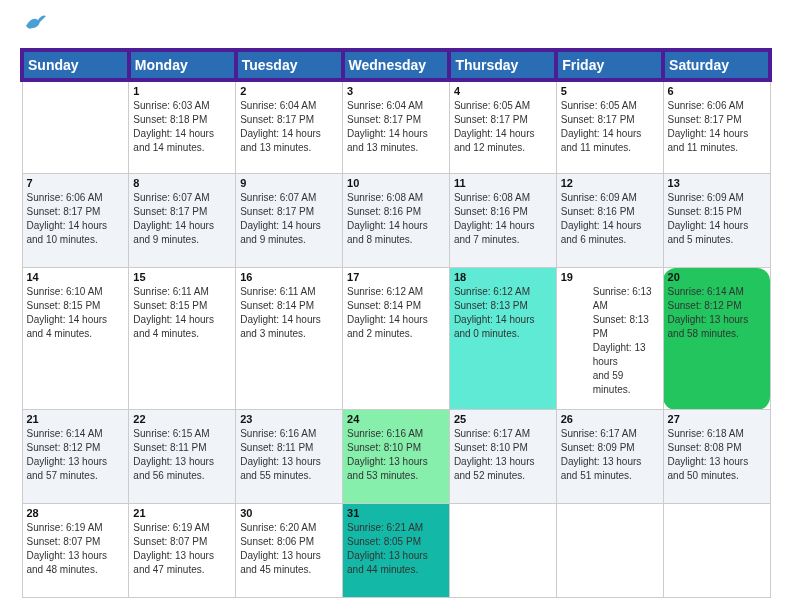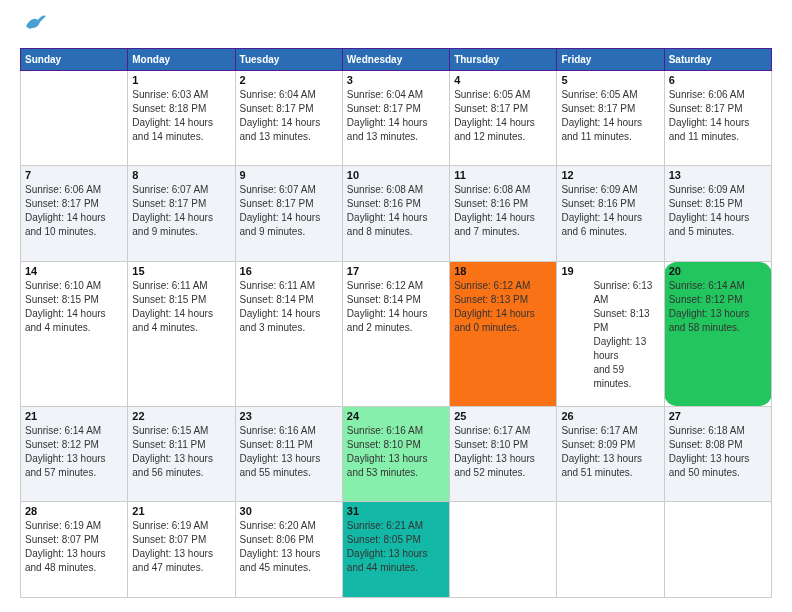--- a/index.html
+++ b/index.html
@@ -54,24 +54,24 @@
     .calendar {
       flex: 1;
       border: 1px solid #ccc;
       border-collapse: collapse;
       width: 100%;
       table-layout: fixed;
     }
     .calendar th {
       background: #2a6db5;
       color: #fff;
-      font-size: 10px;
+      font-size: 14px;
       font-weight: bold;
       padding: 5px 4px;
-      border: 1px solid #4c1d95;
+      border: 4px solid #4c1d95;
       text-align: left;
     }
     .calendar td {
       border: 1px solid #ccc;
       vertical-align: top;
       padding: 3px 4px;
       font-size: 9.5px;
       color: #333;
       height: 88px;
     }
@@ -250,21 +250,21 @@
 Daylight: 14 hours
 and 3 minutes.</div>
           </td>
           <td style="background: rgb(255, 255, 255); border-radius: 27px;">
             <span class="day-num">17</span>
             <div class="cell-text" style="white-space: pre-line;">Sunrise: 6:12 AM
 Sunset: 8:14 PM
 Daylight: 14 hours
 and 2 minutes.</div>
           </td>
-          <td style="background: #f97316;">
+          <td style="background: #5eead4;">
             <span class="day-num">18</span>
             <div class="cell-text" style="white-space: pre-line;">Sunrise: 6:12 AM
 Sunset: 8:13 PM
 Daylight: 14 hours
 and 0 minutes.</div>
           </td>
           <td style="background: rgb(255, 255, 255);">
             <span class="day-num">19</span>
             <div class="cell-text" style="white-space: pre-line; margin-left: 32px;">Sunrise: 6:13 AM
 Sunset: 8:13 PM

